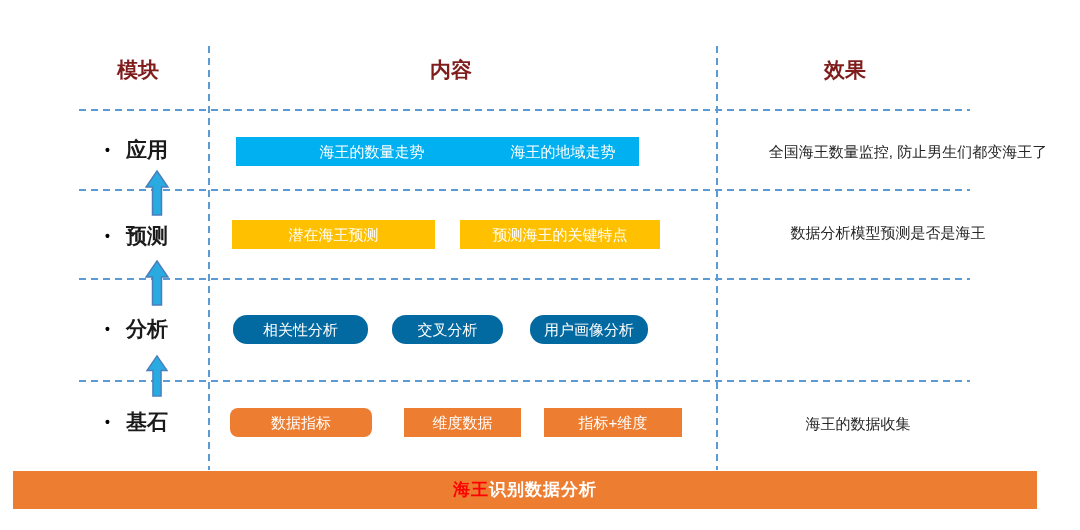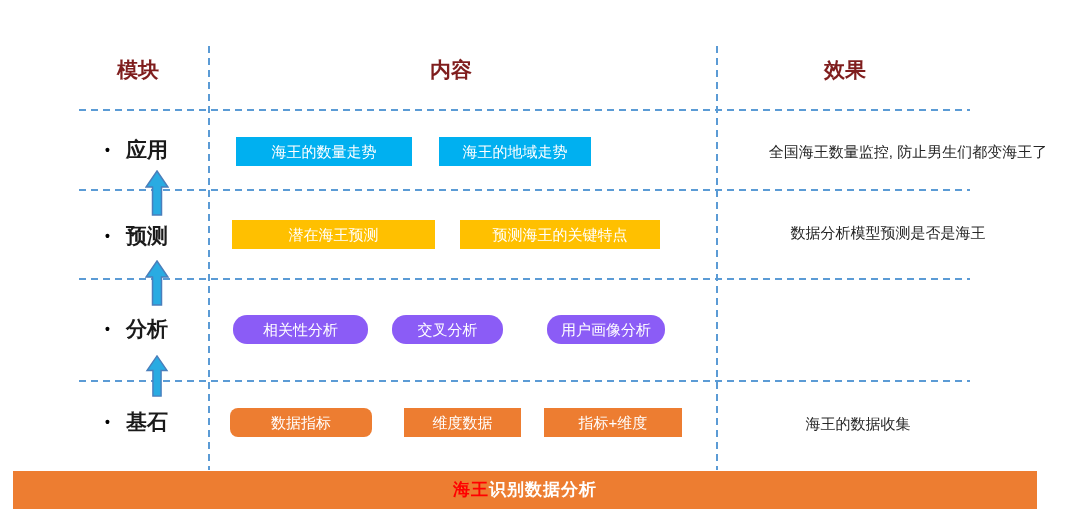--- a/index.html
+++ b/index.html
@@ -39,29 +39,29 @@
 
   
   .up-arrow{position:absolute;left:145px;width:24px;height:46px;}
   #arrow-1{top:170px;} #arrow-2{top:260px;} #arrow-3{top:355px;height:42px;}
 
   
   .cbox{
     position:absolute;height:29px;line-height:29px;text-align:center;
     font-size:15px;color:#ffffff;white-space:nowrap;
   }
-  .blue{background:#00B0F0;} .yellow{background:#FFC000;}
-  .gray{background:#8b5cf6;border-radius:14px;} .orange{background:#ED7D31;}
+  .blue{background:#00B0F0;padding-left:48px;} .yellow{background:#FFC000;}
+  .gray{background:#0369a1;border-radius:14px;} .orange{background:#ED7D31;}
   #b-r1-1{left:236px;top:137px;width:176px;}
   #b-r1-2{left:439px;top:137px;width:152px;}
   #b-r2-1{left:232px;top:220px;width:203px;}
   #b-r2-2{left:460px;top:220px;width:200px;}
   #b-r3-1{left:233px;top:315px;width:135px;}
   #b-r3-2{left:392px;top:315px;width:111px;}
-  #b-r3-3{left:530px;top:315px;width:118px;margin-left:17px;}
+  #b-r3-3{left:530px;top:315px;width:118px;}
   #b-r4-1{left:230px;top:408px;width:142px;border-radius:8px;}
   #b-r4-2{left:404px;top:408px;width:117px;}
   #b-r4-3{left:544px;top:408px;width:138px;}
 
   
   .effect-text{
     position:absolute;width:380px;height:22px;line-height:22px;text-align:center;
     font-size:15px;color:#262626;white-space:nowrap;
   }
   #e-r1{left:718px;top:141px;}

